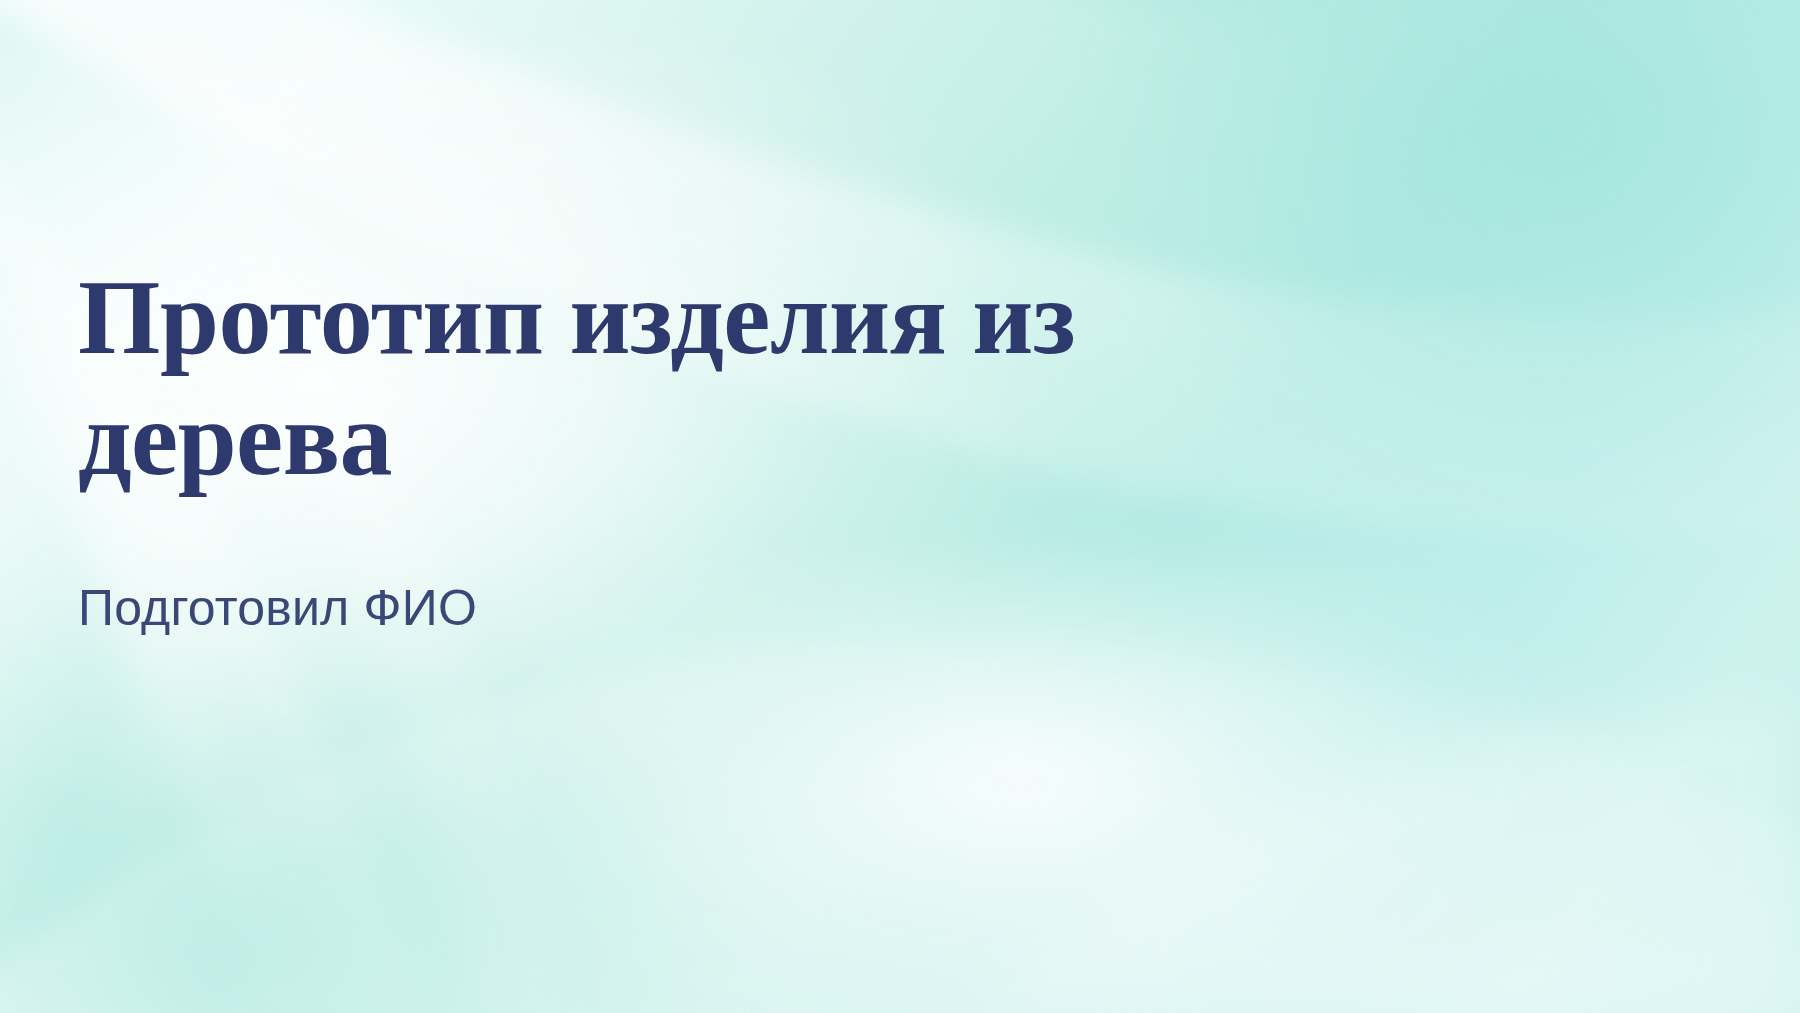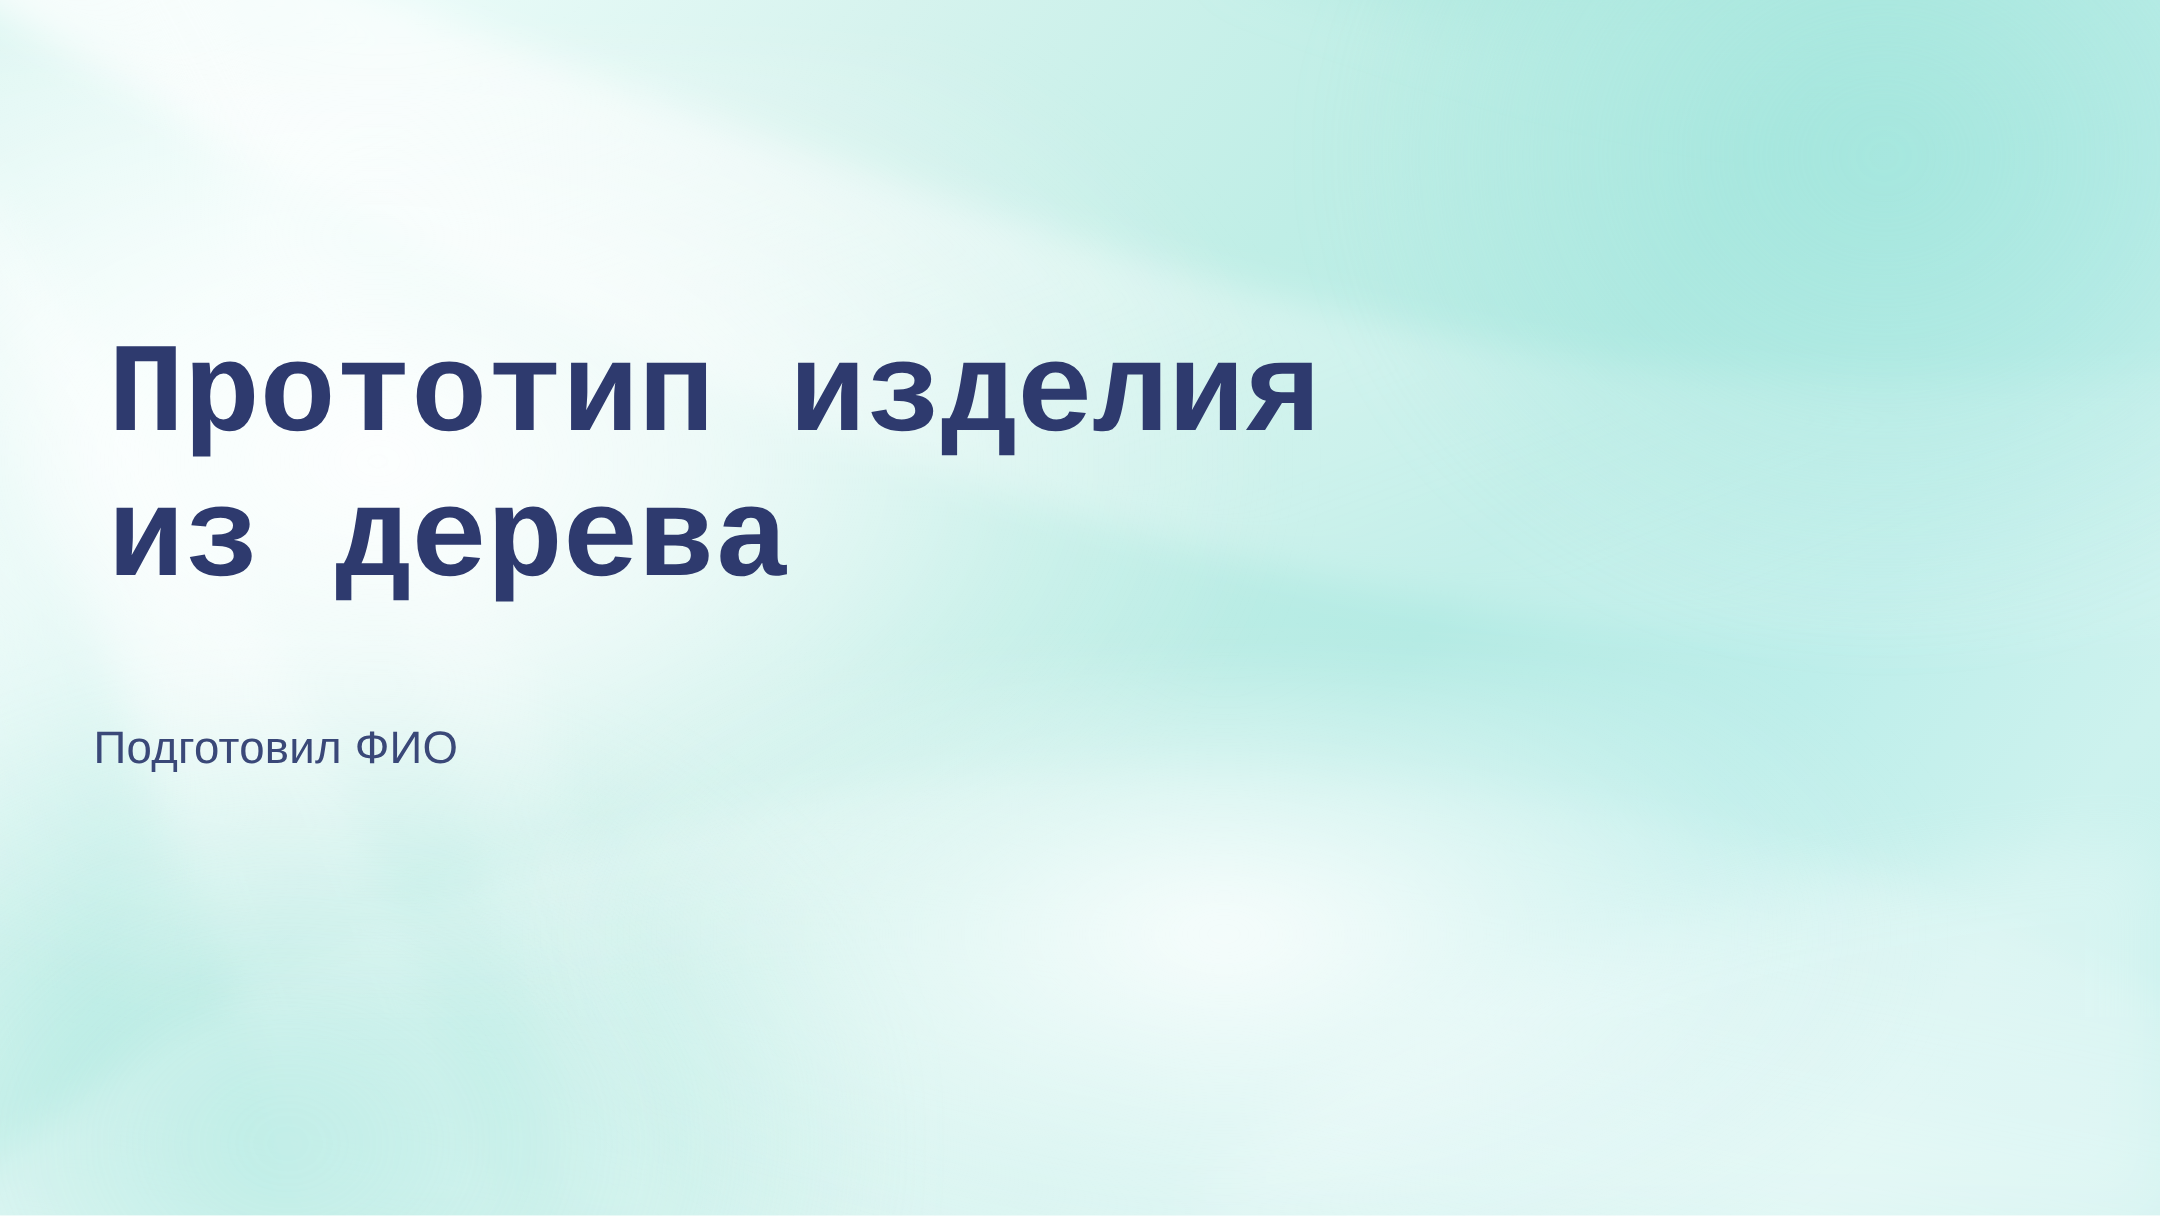--- a/index.html
+++ b/index.html
@@ -101,37 +101,37 @@
 
   
   .content {
     position: absolute;
     left: 78px;
     top: 258px;
     width: 1230px;
   }
 
   .title {
-    margin: 12px;
+    margin: 0;
     color: #2e3a6e;
     font-size: 106px;
     line-height: 1.14;
     font-weight: 700;
     letter-spacing: -0.5px;
-    font-family: Liberation Mono, monospace;
+    font-family: Liberation Serif, serif;
     font-stretch: normal;
     white-space: normal;
     max-width: 1180px;
   }
 
   .subtitle {
     margin: 0;
     padding-top: 76px;
     color: #3a4878;
-    font-size: 38px;
+    font-size: 50px;
     line-height: 1.3;
     font-weight: 400;
     letter-spacing: 0.2px;
     font-family: "Liberation Sans", "DejaVu Sans", sans-serif;
   }
 </style>
 </head>
 <body>
 
 <div id="slide">

